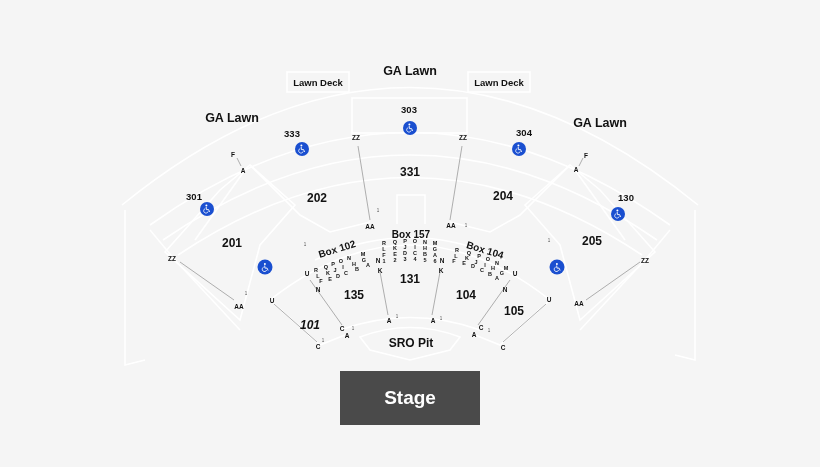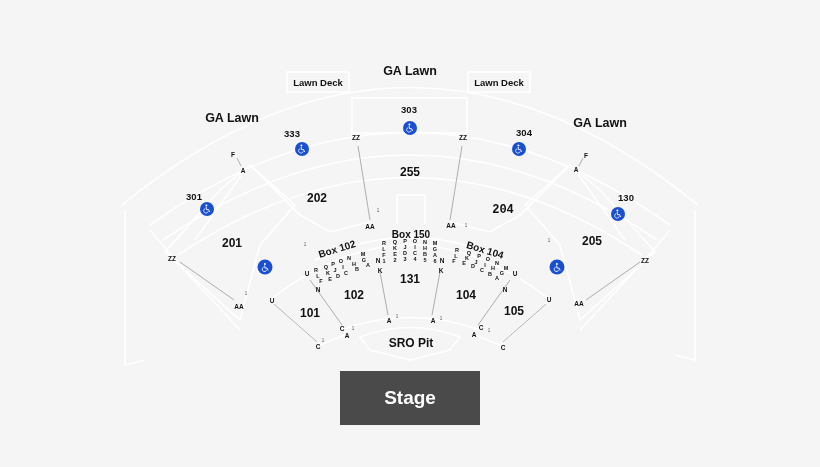--- a/index.html
+++ b/index.html
@@ -97,32 +97,32 @@
 <div class="lbl deck" style="left:499px;top:82px;">Lawn Deck</div>
 
 <div class="lbl sec-small" style="left:194px;top:196px;">301</div>
 <div class="lbl sec-small" style="left:292px;top:133px;">333</div>
 <div class="lbl sec-small" style="left:409px;top:109px;">303</div>
 <div class="lbl sec-small" style="left:524px;top:132px;">304</div>
 <div class="lbl sec-small" style="left:626px;top:197px;">130</div>
 
 <div class="lbl sec" style="left:232px;top:243px;">201</div>
 <div class="lbl sec" style="left:317px;top:198px;">202</div>
-<div class="lbl sec" style="left:410px;top:172px;">255</div>
-<div class="lbl sec" style="left:503px;top:210px;font-family:Liberation Mono, monospace;">204</div>
+<div class="lbl sec" style="left:410px;top:172px;">331</div>
+<div class="lbl sec" style="left:503px;top:196px;">204</div>
 <div class="lbl sec" style="left:592px;top:241px;">205</div>
 
-<div class="lbl sec" style="left:310px;top:313px;">101</div>
-<div class="lbl sec" style="left:354px;top:295px;">102</div>
+<div class="lbl sec" style="left:310px;top:325px;font-style:italic;">101</div>
+<div class="lbl sec" style="left:354px;top:295px;">135</div>
 <div class="lbl sec" style="left:410px;top:279px;">131</div>
 <div class="lbl sec" style="left:466px;top:295px;">104</div>
 <div class="lbl sec" style="left:514px;top:311px;">105</div>
 
 <div class="lbl box" style="left:337px;top:249px;transform:translate(-50%,-50%) rotate(-17deg);">Box 102</div>
-<div class="lbl box" style="left:411px;top:234px;">Box 150</div>
+<div class="lbl box" style="left:411px;top:234px;">Box 157</div>
 <div class="lbl box" style="left:485px;top:250px;transform:translate(-50%,-50%) rotate(17deg);">Box 104</div>
 
 <div class="lbl seat" style="left:316px;top:270px;">R</div>
 <div class="lbl seat" style="left:326px;top:267px;">Q</div>
 <div class="lbl seat" style="left:333px;top:264px;">P</div>
 <div class="lbl seat" style="left:341px;top:261px;">O</div>
 <div class="lbl seat" style="left:349px;top:258px;">N</div>
 <div class="lbl seat" style="left:363px;top:254px;">M</div>
 <div class="lbl seat" style="left:318px;top:276px;">L</div>
 <div class="lbl seat" style="left:328px;top:273px;">K</div>

